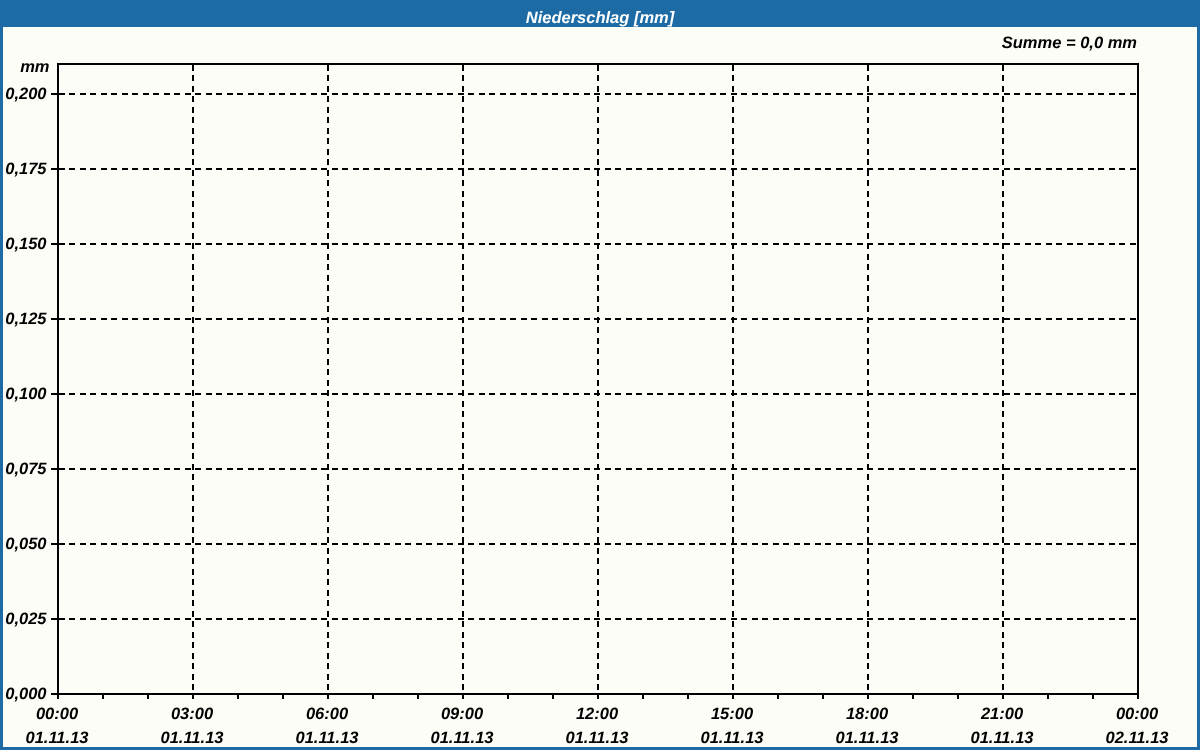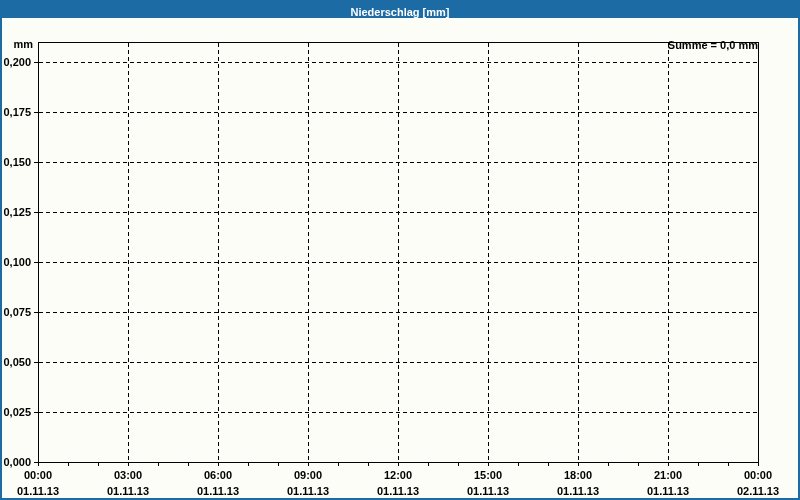--- a/index.html
+++ b/index.html
@@ -51,26 +51,26 @@
   #chart-svg text{
     font-family:"Liberation Sans",sans-serif;
     font-size:11px;
     font-weight:bold;
     fill:#000000;
   }
 </style>
 </head>
 <body>
 
-<div class="window" style="border-color: rgb(29, 107, 165); background: rgb(253, 253, 247);">
+<div class="window" style="border-color: rgb(29, 107, 165); background: rgb(253, 253, 247); font-style: italic;">
   <div class="titlebar" style="background: rgb(29, 107, 165);">
     <span class="title" style="color: rgb(255, 255, 255);">Niederschlag [mm]</span>
   </div>
   <div class="content">
-    <span class="summe" style="color: rgb(0, 0, 0); margin-top: 16px;">Summe = 0,0 mm</span>
+    <span class="summe" style="color: rgb(0, 0, 0);">Summe = 0,0 mm</span>
     <svg id="chart-svg" width="796" height="480" viewBox="0 0 796 480">
         <rect x="36.5" y="24.5" width="720" height="420" fill="none" stroke="#000000" stroke-width="1" shape-rendering="crispEdges"></rect>
         <line x1="37" y1="44.5" x2="756" y2="44.5" stroke-dasharray="4 3" stroke="#000000" stroke-width="1" shape-rendering="crispEdges"></line>
         <line x1="32" y1="44.5" x2="36" y2="44.5" stroke="#000000" stroke-width="1" shape-rendering="crispEdges"></line>
         <text x="29" y="48" text-anchor="end">0,200</text>
         <line x1="37" y1="94.5" x2="756" y2="94.5" stroke-dasharray="4 3" stroke="#000000" stroke-width="1" shape-rendering="crispEdges"></line>
         <line x1="32" y1="94.5" x2="36" y2="94.5" stroke="#000000" stroke-width="1" shape-rendering="crispEdges"></line>
         <text x="29" y="98" text-anchor="end">0,175</text>
         <line x1="37" y1="144.5" x2="756" y2="144.5" stroke-dasharray="4 3" stroke="#000000" stroke-width="1" shape-rendering="crispEdges"></line>
         <line x1="32" y1="144.5" x2="36" y2="144.5" stroke="#000000" stroke-width="1" shape-rendering="crispEdges"></line>

